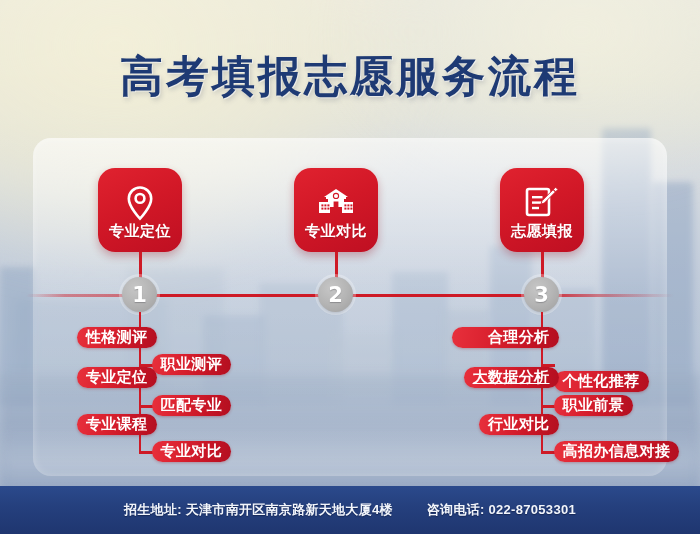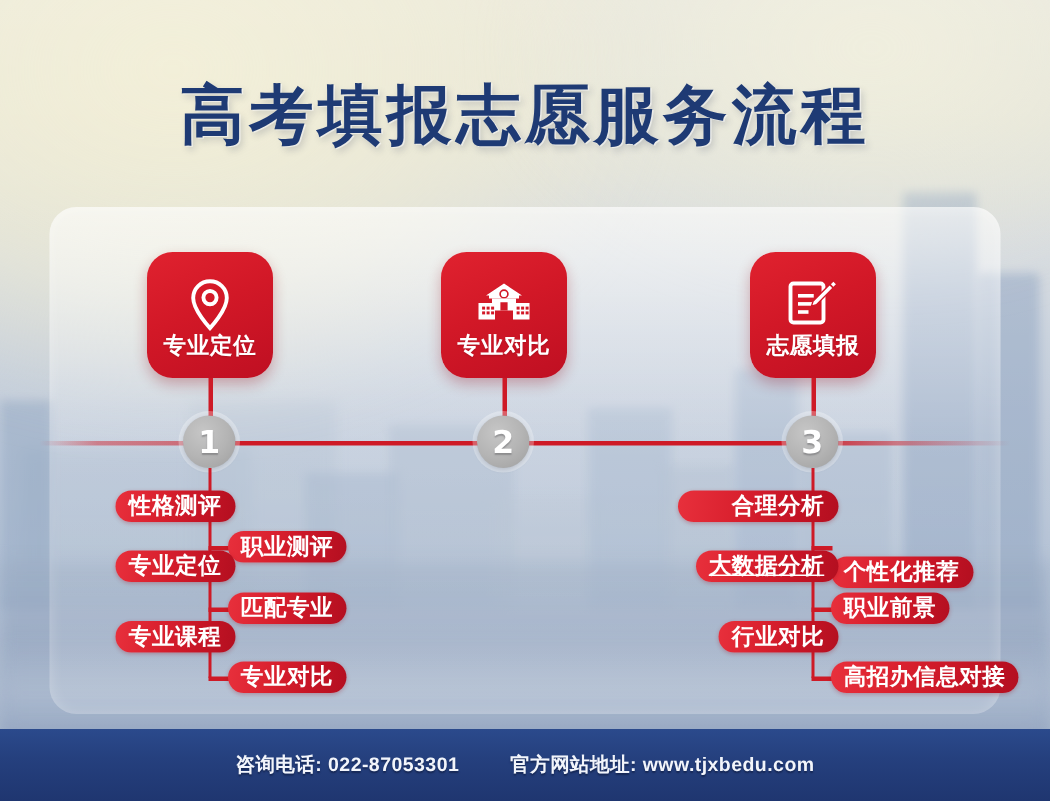--- a/index.html
+++ b/index.html
@@ -248,17 +248,17 @@
     <div class="pill" style="right:182px;top:55px;text-decoration:underline;">大数据分析</div>
     <div class="conn" style="left:0;top:93px;width:14px;"></div>
     <div class="pill" style="left:13px;top:83px;">职业前景</div>
     <div class="conn" style="left:-25px;top:112px;width:25px;"></div>
     <div class="pill" style="right:182px;top:102px;">行业对比</div>
     <div class="conn" style="left:0;top:139px;width:14px;"></div>
     <div class="pill" style="left:13px;top:129px;">高招办信息对接</div>
   </div>
 
   <div class="footer">
+    <span>招生地址: 天津市南开区南京路新天地大厦4楼</span>
     <span>咨询电话: 022-87053301</span>
-    <span>官方网站地址: www.tjxbedu.com</span>
   </div>
 
 </div>
 
 </body></html>

